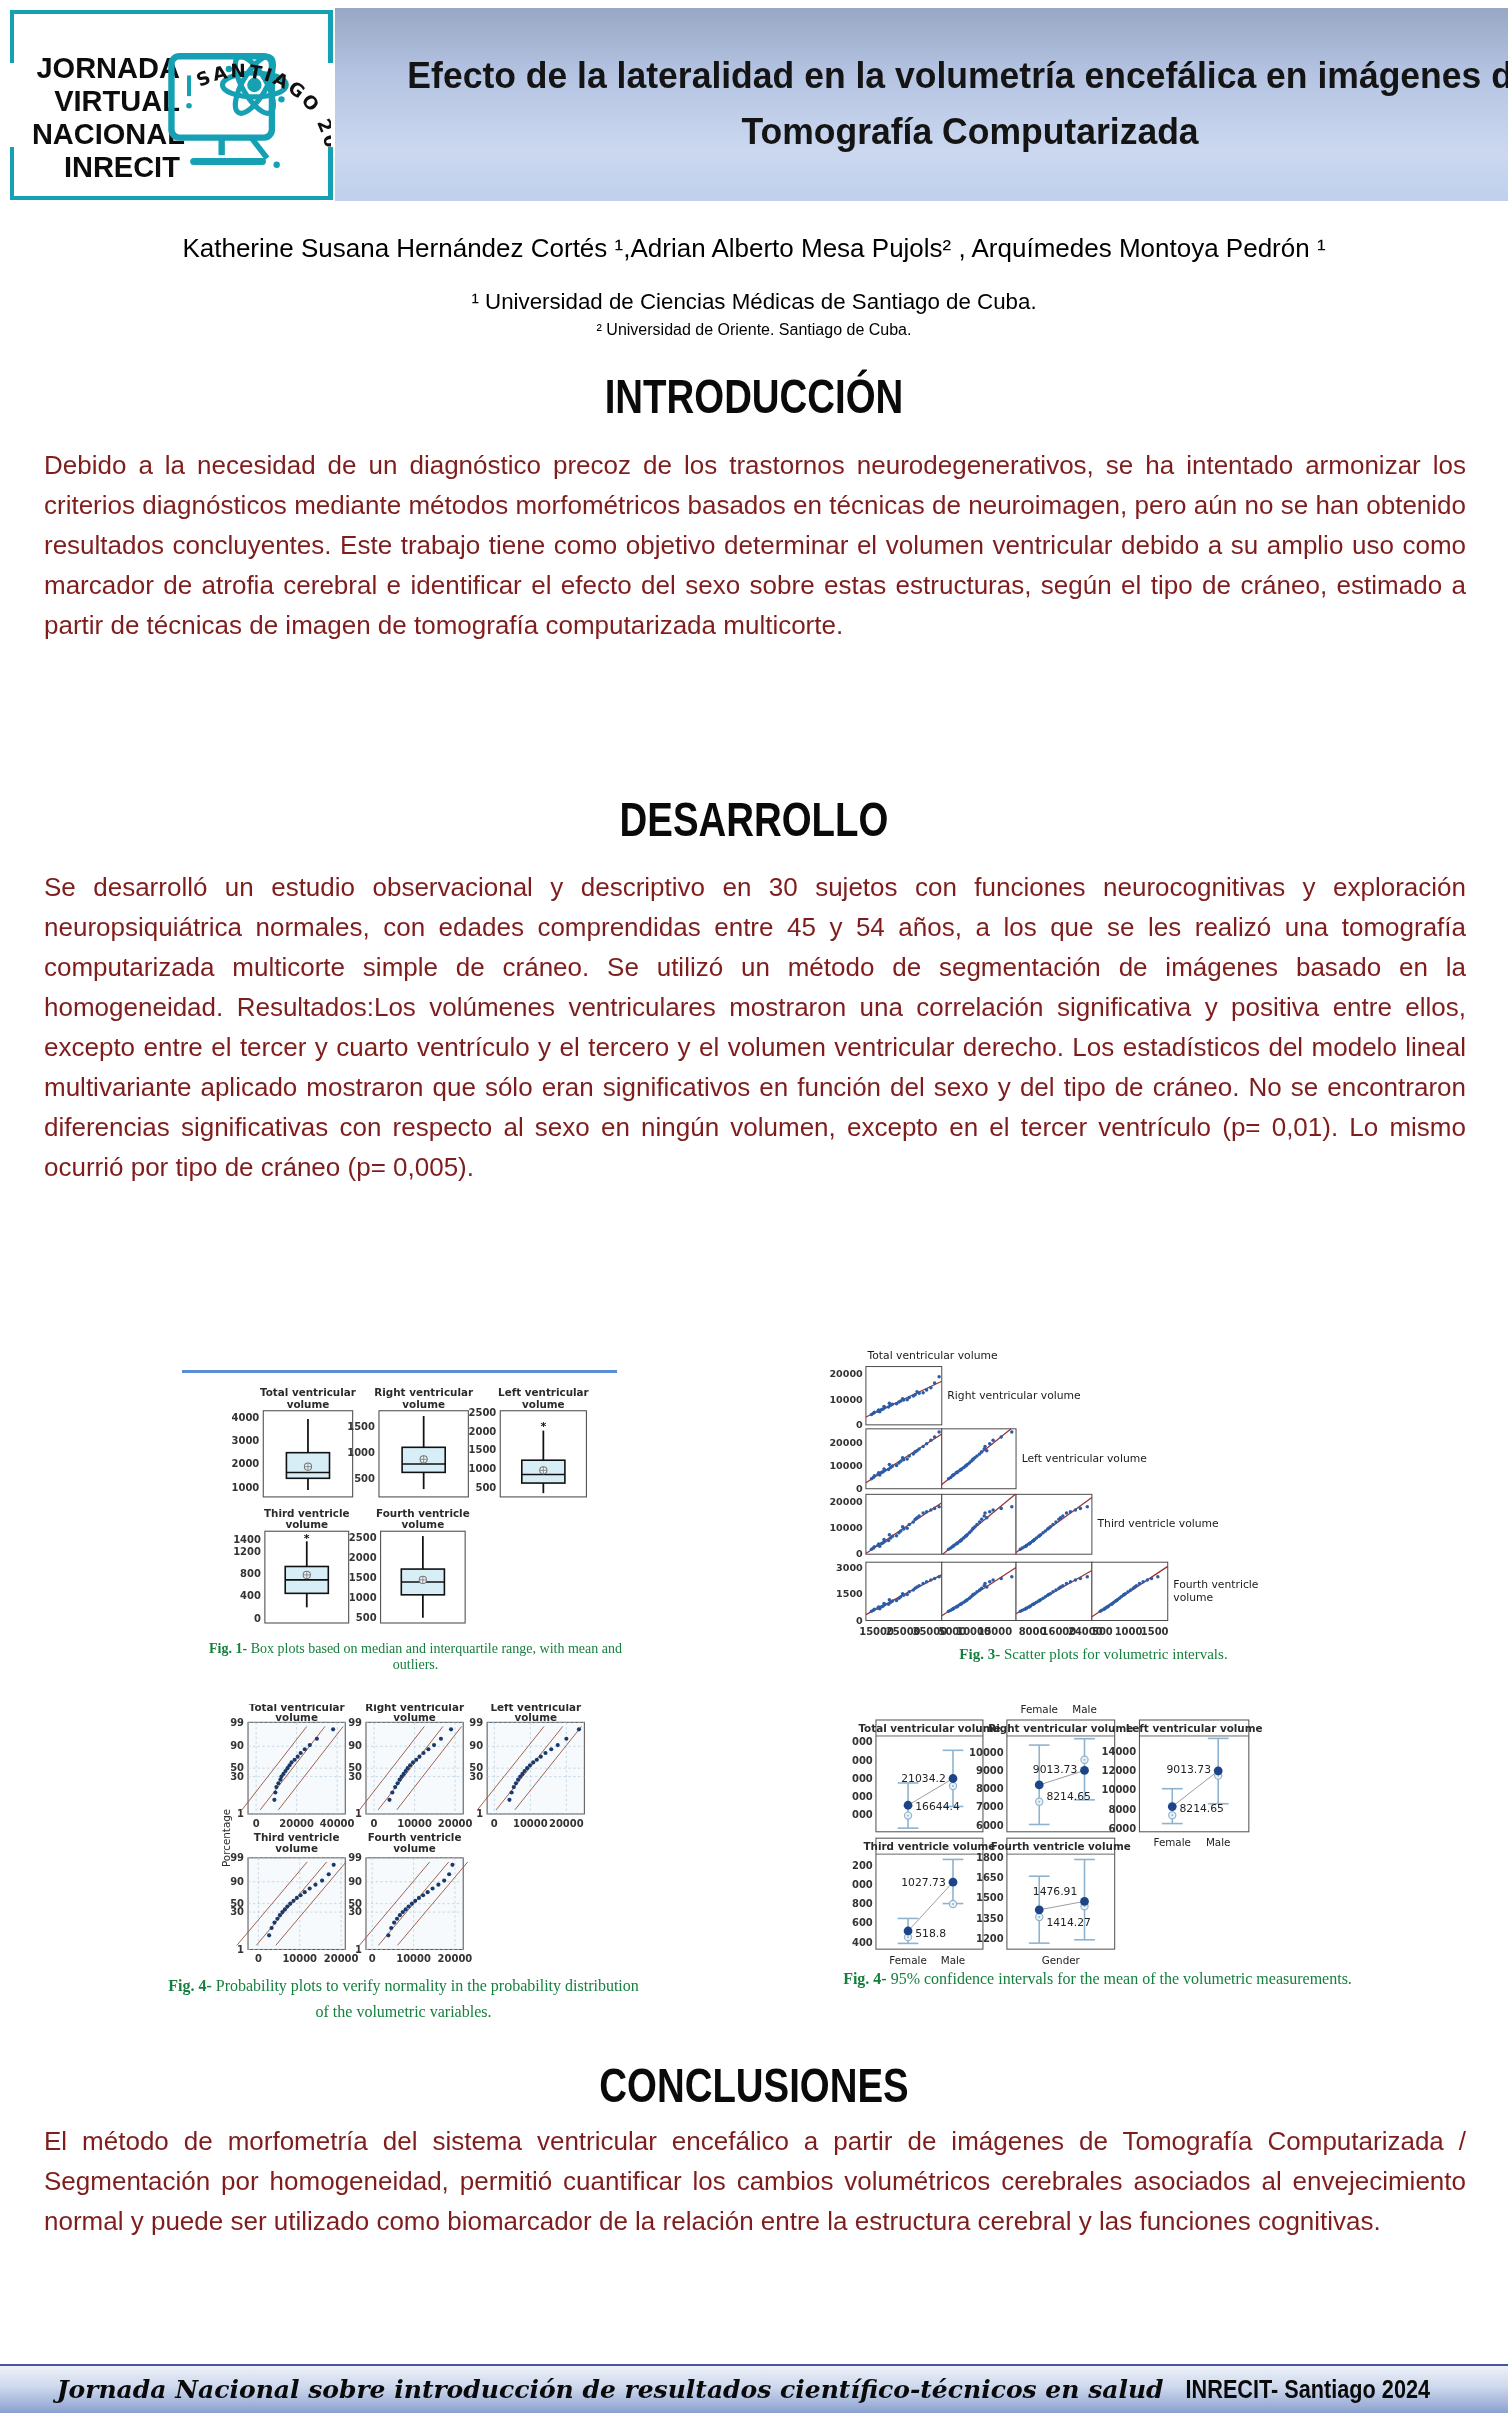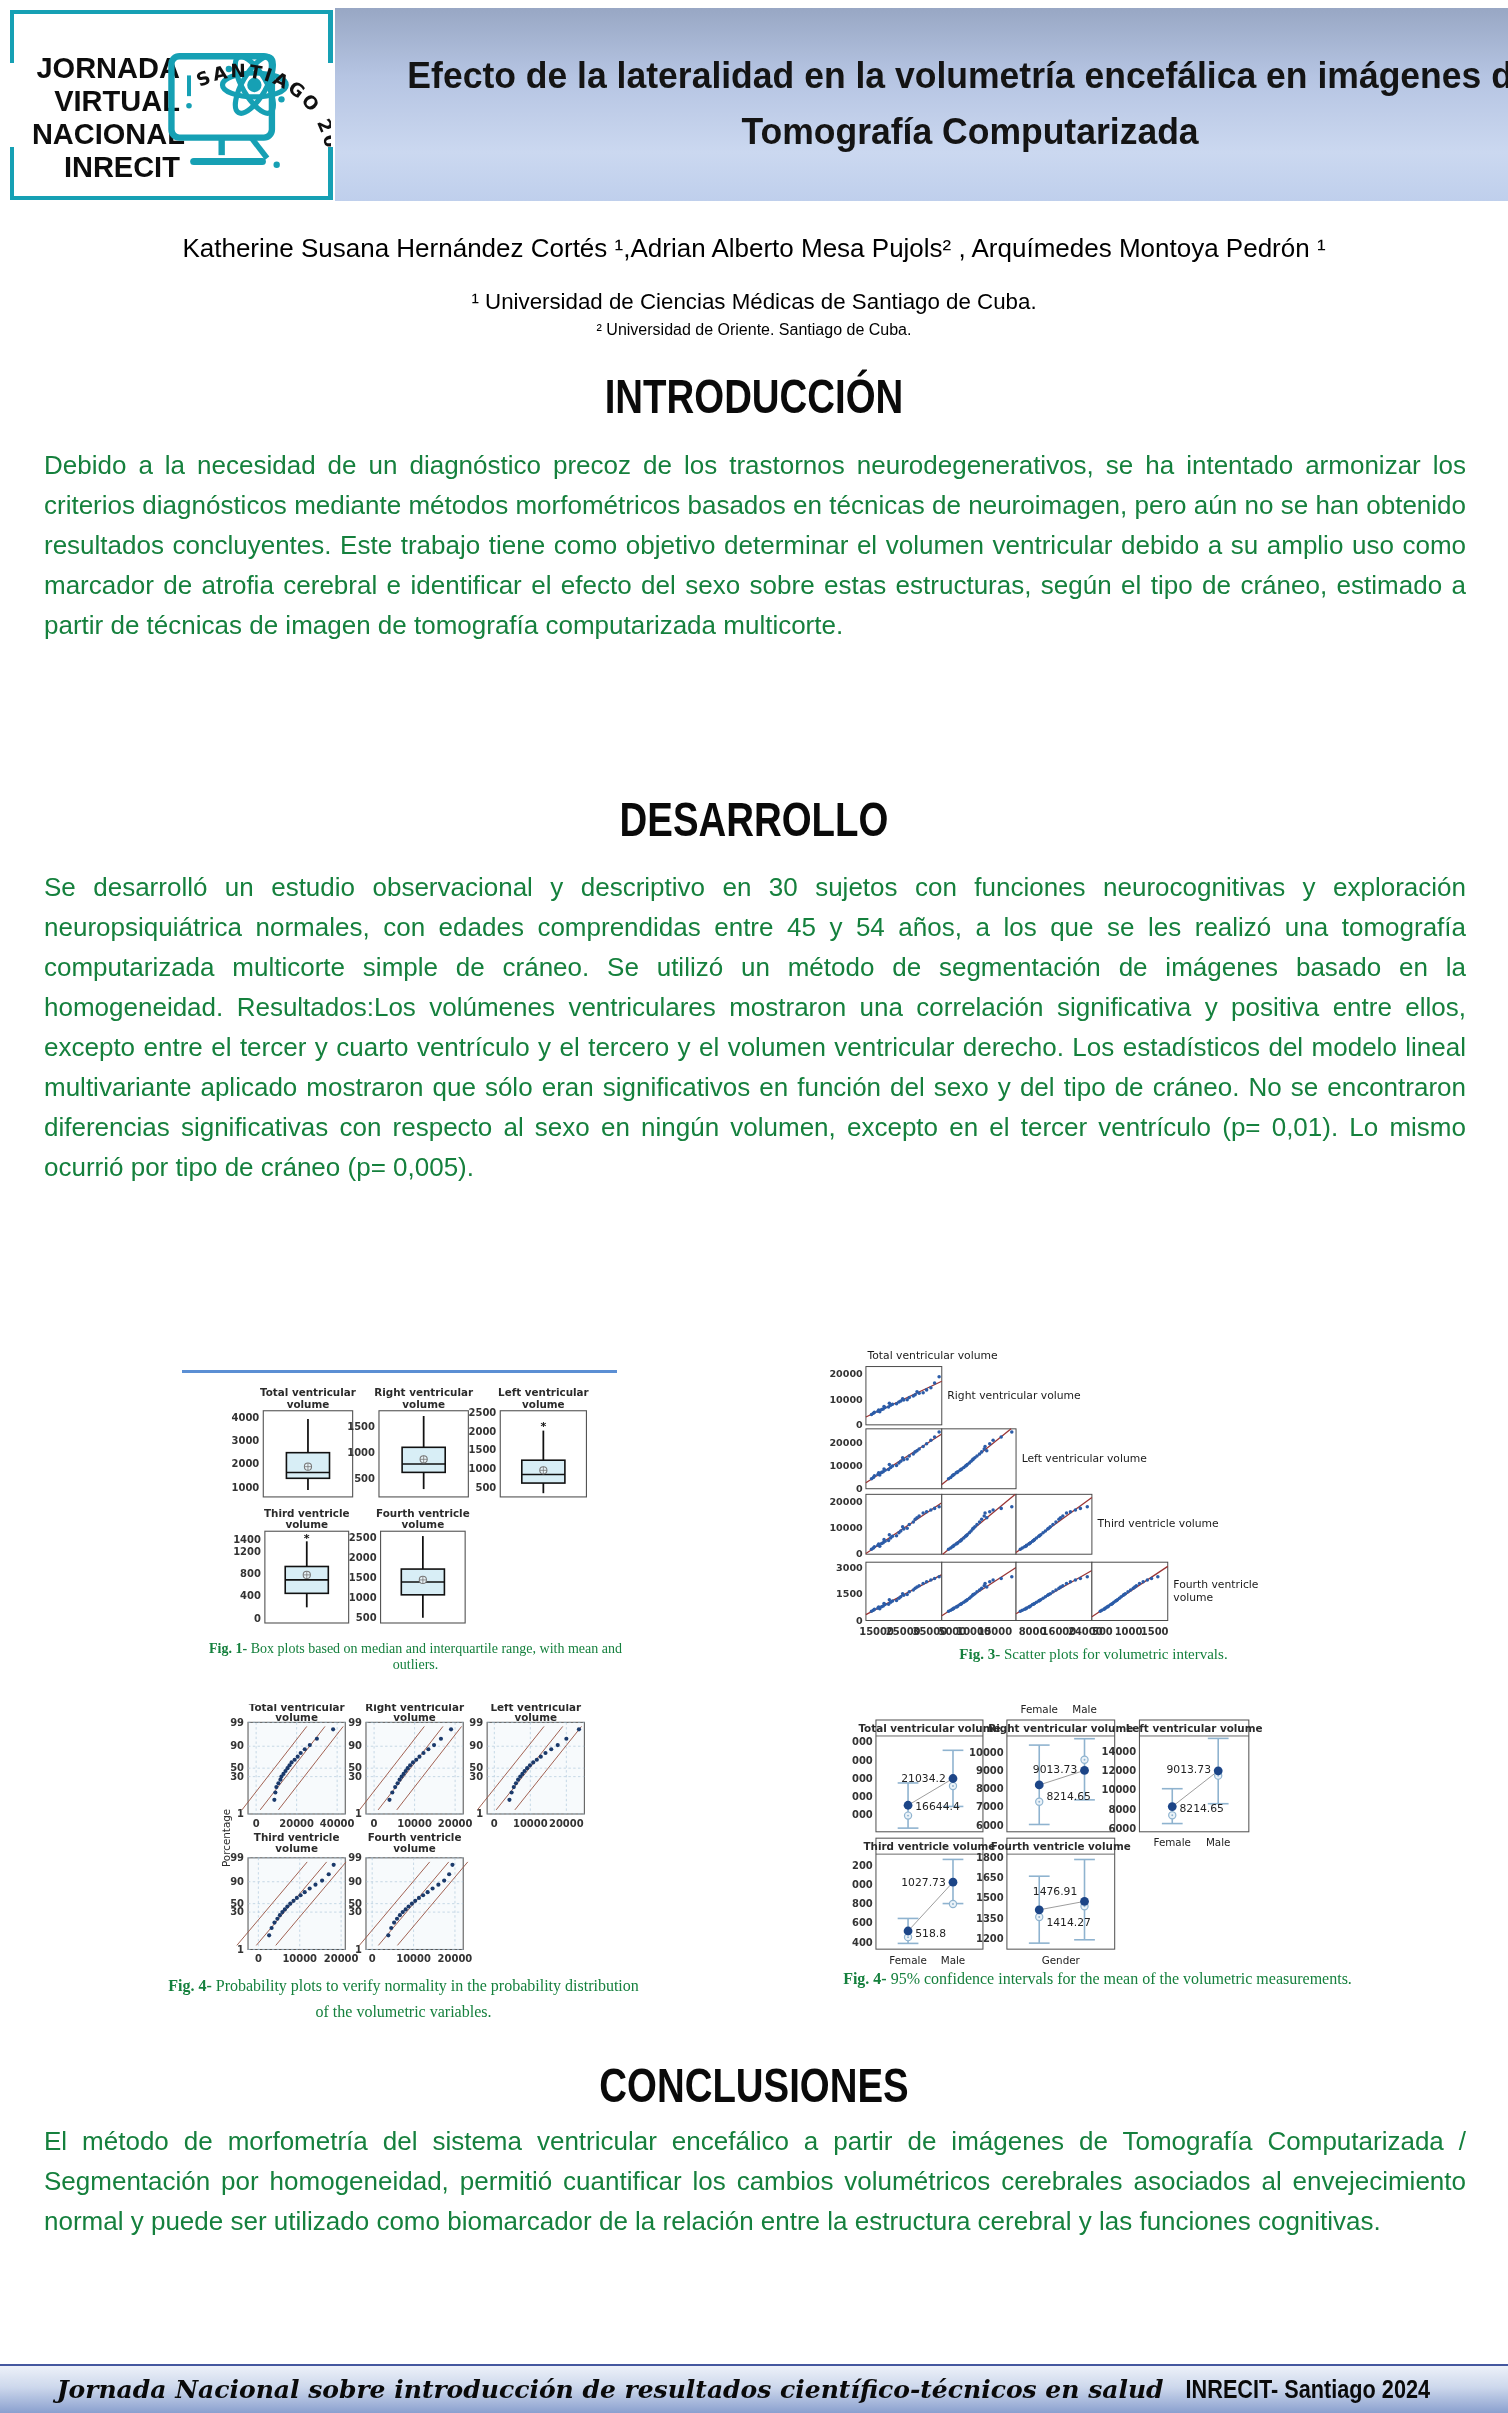--- a/index.html
+++ b/index.html
@@ -23,21 +23,21 @@
   
   .authors{position:absolute;left:0;top:233px;width:100%;text-align:center;font-size:26px;color:#000;}
   .affil1{position:absolute;left:0;top:281px;width:100%;text-align:center;font-size:22.3px;margin-top:8px;}
   .affil2{position:absolute;left:0;top:321px;width:100%;text-align:center;font-size:16px;}
 
   
   .sec-heading{position:absolute;left:0;width:100%;text-align:center;font-size:48px;font-weight:800;
                color:#0a0a0a;transform:scaleX(.8);}
   #h-intro{top:369px;} #h-des{top:792px;} #h-conc{top:2058px;}
   .body-text{position:absolute;left:44px;width:1422px;font-size:26px;line-height:40px;
-             text-align:justify;color:#15803d;}
+             text-align:justify;color:#7f1d1d;}
   #p-intro{top:445px;} #p-des{top:867px;} #p-conc{top:2121px;}
 
   
   .divider{position:absolute;left:182px;top:1370px;width:435px;height:3.2px;background:#5b8fd4;}
   .figwrap{position:absolute;}
   #fig1-svg{left:217px;top:1386px;width:383px;height:241px;}
   #fig2-svg{left:164px;top:1704px;width:447px;height:267px;}
   #fig3-svg{left:826px;top:1341px;width:531px;height:329px;}
   #fig4-svg{left:852px;top:1676px;width:515px;height:294px;}
   .figcap{position:absolute;text-align:center;font-family:"Liberation Serif",serif;color:#15803d;}

